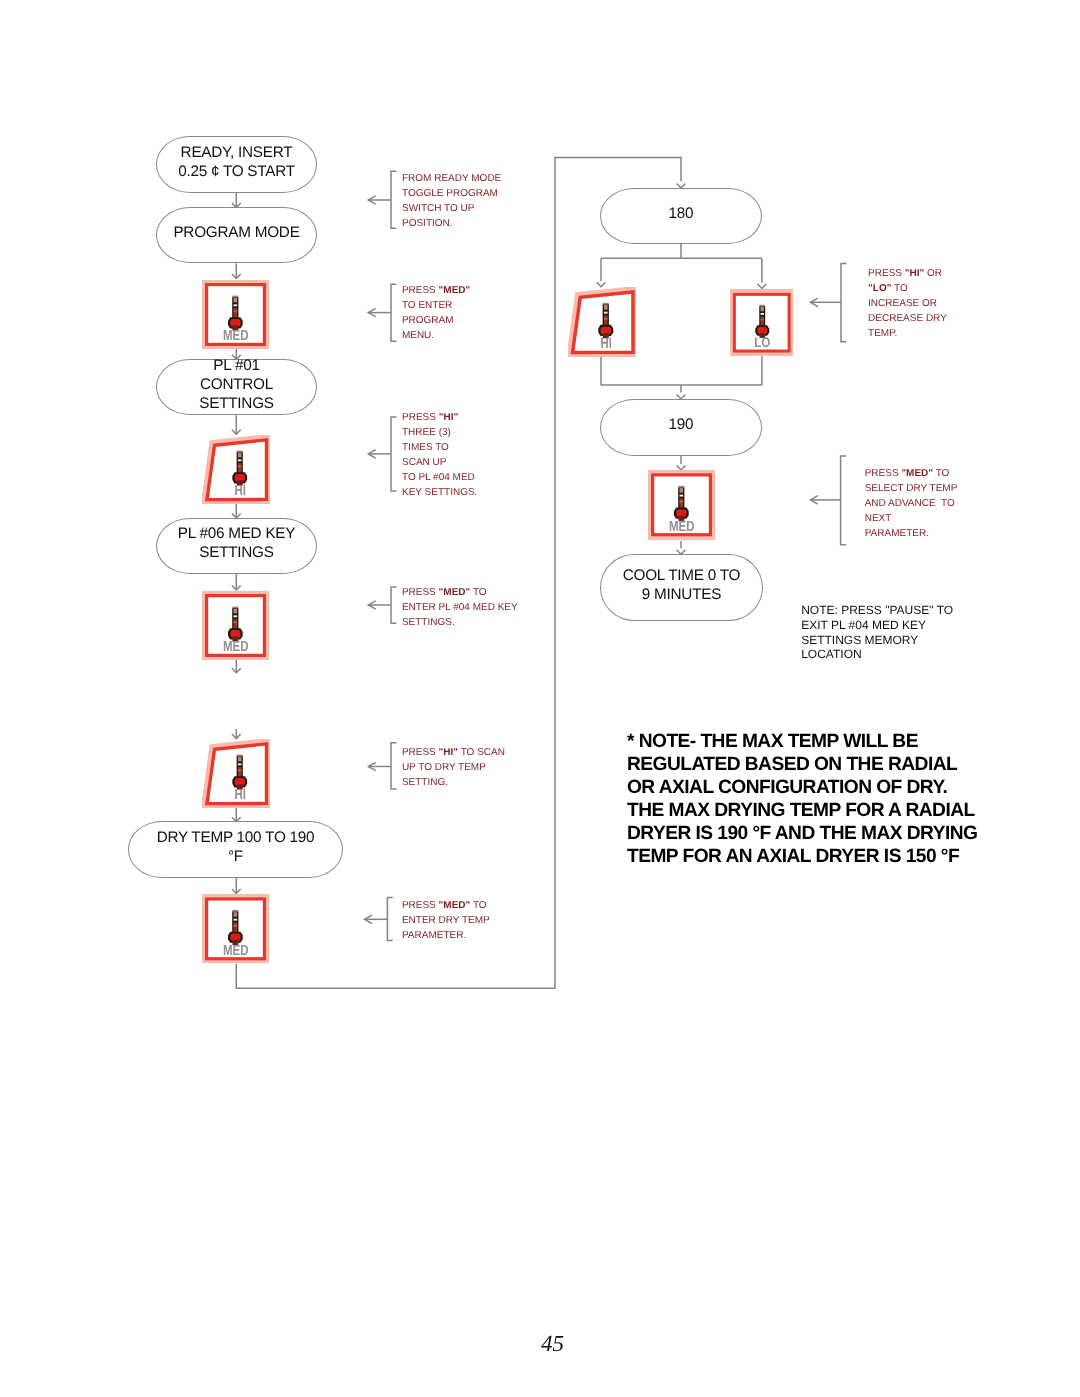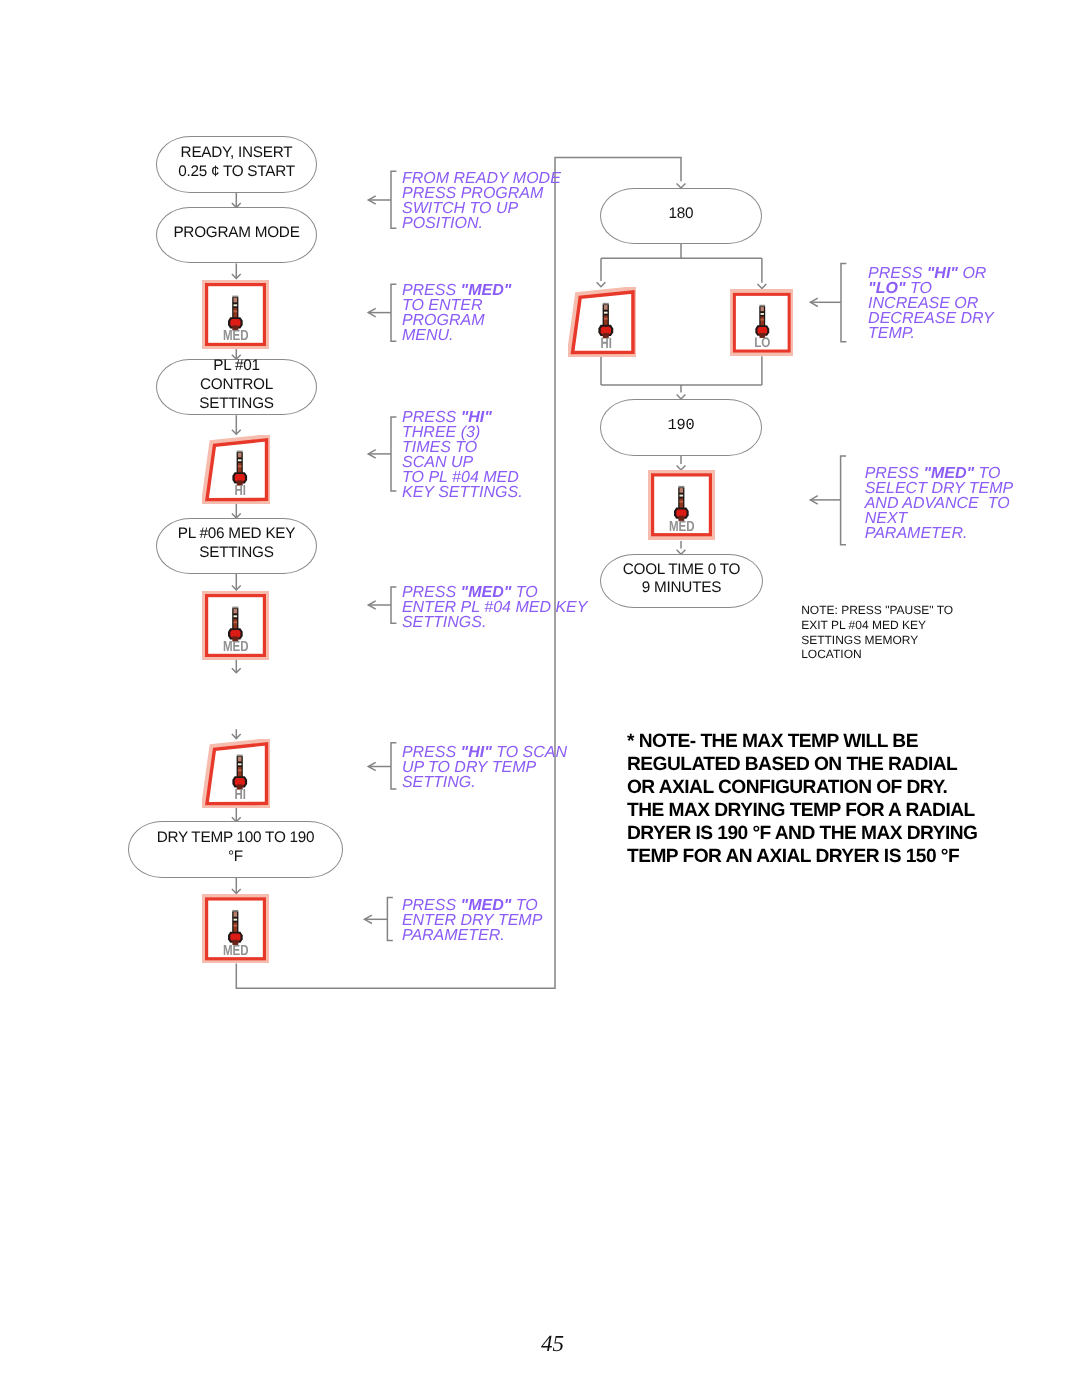--- a/index.html
+++ b/index.html
@@ -15,21 +15,21 @@
 
   svg.wires{position:absolute;left:0;top:0;width:1080px;height:1397px;}
   svg.wires line, svg.wires path{fill:none;stroke:#848484;stroke-width:1.5;}
 
   .fbox{position:absolute;border:1.1px solid #8a8a8a;border-radius:34px/50%;background:#fff;
         display:flex;align-items:center;justify-content:center;text-align:center;
         font-size:15.3px;line-height:18.6px;letter-spacing:-0.25px;color:#111;box-sizing:border-box;
         white-space:pre-line;}
   .fbox > span{display:block;position:relative;top:-1.8px;}
 
-  .callout{position:absolute;font-size:16px;line-height:15.1px;color:#8b5cf6;white-space:pre;font-style:italic;}
+  .callout{position:absolute;font-size:10px;line-height:15.1px;color:#7f1d1d;white-space:pre;}
   .callout b{font-weight:bold;}
   .callout .cline{height:15.1px;}
 
   .plainnote{position:absolute;font-size:12px;line-height:14.7px;color:#111;white-space:pre-line;}
 
   .bignote{position:absolute;font-size:19.2px;line-height:23px;letter-spacing:-0.55px;font-weight:bold;color:#000;white-space:pre-line;}
 
   .pagenum{position:absolute;font-family:"Liberation Serif",serif;font-style:italic;
            font-size:23px;line-height:23px;color:#111;}
 
@@ -114,22 +114,22 @@
   <div class="fbox" style="left:156px;top:207.2px;width:161px;height:56.2px;"><span>PROGRAM MODE</span></div>
   <div class="fbox" style="left:156px;top:358.8px;width:161px;height:56.4px;"><span>PL #01
 CONTROL
 SETTINGS</span></div>
   <div class="fbox" style="left:156px;top:517.6px;width:161px;height:56.4px;"><span>PL #06 MED KEY
 SETTINGS</span></div>
   <div class="fbox" style="left:128px;top:821.3px;width:215px;height:56.6px;"><span>DRY TEMP 100 TO 190
 °F</span></div>
 
   <div class="fbox" style="left:600px;top:187.9px;width:162px;height:56px;"><span>180</span></div>
-  <div class="fbox" style="left:600px;top:399.2px;width:162px;height:56.4px;font-family:Liberation Mono, monospace;"><span>190</span></div>
-  <div class="fbox" style="left:600px;top:554.2px;width:163px;height:54px;"><span>COOL TIME 0 TO
+  <div class="fbox" style="left:600px;top:399.2px;width:162px;height:56.4px;"><span>190</span></div>
+  <div class="fbox" style="left:600px;top:554.2px;width:163px;height:67px;"><span>COOL TIME 0 TO
 9 MINUTES</span></div>
 
   <svg width="0" height="0" style="position:absolute" aria-hidden="true">
     <defs>
       <filter id="fsoft" x="-40%" y="-40%" width="180%" height="180%">
           <feGaussianBlur stdDeviation="0.35"></feGaussianBlur>
         </filter>
       <filter id="fglow" x="-50%" y="-50%" width="200%" height="200%">
           <feGaussianBlur stdDeviation="0.6"></feGaussianBlur>
         </filter>
@@ -290,21 +290,21 @@
         <rect x="31.5" y="30.3" width="3.6" height="2.0" fill="#b66248"></rect>
         <path d="M26.0 40.8 L28.2 37.3 L38.4 37.3 L40.7 40.8 L40.7 44.9 L38.4 48.4 L28.2 48.4 L26.0 44.9 Z" fill="#221916"></path>
         <path d="M28.3 41.0 L29.8 39.1 L37.0 39.1 L38.5 41.0 L38.5 44.7 L37.0 46.7 L29.8 46.7 L28.3 44.7 Z" fill="#dd1b18"></path>
         <rect x="30.4" y="45.4" width="5.9" height="5.2" fill="#6a2119"></rect>
       </g>
       <text x="33.8" y="60.4" class="keylabel" font-size="14.6" fill="#919191" text-anchor="middle" textLength="25.6" lengthAdjust="spacingAndGlyphs">MED</text>
       </g>
     </svg>
   </div>
 
-  <div class="callout" style="left:402.0px;top:170.5px;"><div class="cline">FROM READY MODE</div><div class="cline">PRESS PROGRAM</div><div class="cline">SWITCH TO UP</div><div class="cline">POSITION.</div></div>
+  <div class="callout" style="left:402.0px;top:170.5px;"><div class="cline">FROM READY MODE</div><div class="cline">TOGGLE PROGRAM</div><div class="cline">SWITCH TO UP</div><div class="cline">POSITION.</div></div>
   <div class="callout" style="left:401.9px;top:283.0px;"><div class="cline">PRESS <b>"MED"</b></div><div class="cline">TO ENTER</div><div class="cline">PROGRAM</div><div class="cline">MENU.</div></div>
   <div class="callout" style="left:402.0px;top:409.6px;"><div class="cline">PRESS <b>"HI"</b></div><div class="cline">THREE (3)</div><div class="cline">TIMES TO</div><div class="cline">SCAN UP</div><div class="cline">TO PL #04 MED</div><div class="cline">KEY SETTINGS.</div></div>
   <div class="callout" style="left:401.9px;top:584.5px;"><div class="cline">PRESS <b>"MED"</b> TO</div><div class="cline">ENTER PL #04 MED KEY</div><div class="cline">SETTINGS.</div></div>
   <div class="callout" style="left:401.9px;top:744.7px;"><div class="cline">PRESS <b>"HI"</b> TO SCAN</div><div class="cline">UP TO DRY TEMP</div><div class="cline">SETTING.</div></div>
   <div class="callout" style="left:401.9px;top:897.9px;"><div class="cline">PRESS <b>"MED"</b> TO</div><div class="cline">ENTER DRY TEMP</div><div class="cline">PARAMETER.</div></div>
   <div class="callout" style="left:868.1px;top:265.9px;"><div class="cline">PRESS <b>"HI"</b> OR</div><div class="cline"><b>"LO"</b> TO</div><div class="cline">INCREASE OR</div><div class="cline">DECREASE DRY</div><div class="cline">TEMP.</div></div>
   <div class="callout" style="left:864.7px;top:465.5px;"><div class="cline">PRESS <b>"MED"</b> TO</div><div class="cline">SELECT DRY TEMP</div><div class="cline">AND ADVANCE  TO</div><div class="cline">NEXT</div><div class="cline">PARAMETER.</div></div>
 
   <div class="plainnote" style="left:801.2px;top:603.3px;">NOTE: PRESS "PAUSE" TO
 EXIT PL #04 MED KEY

